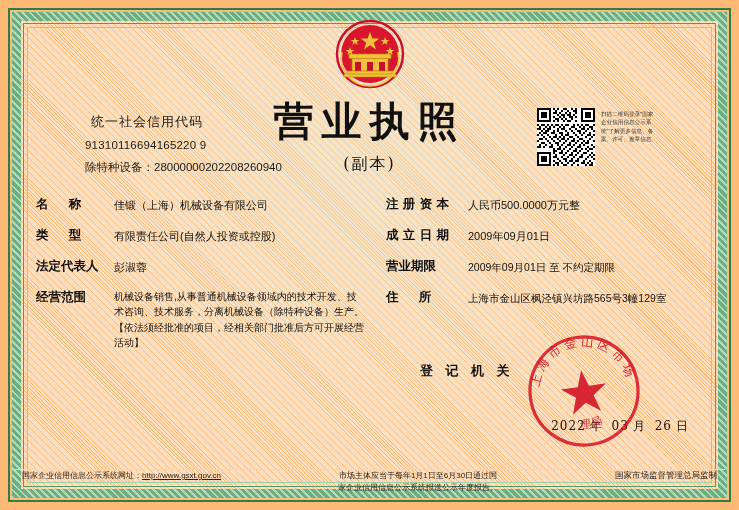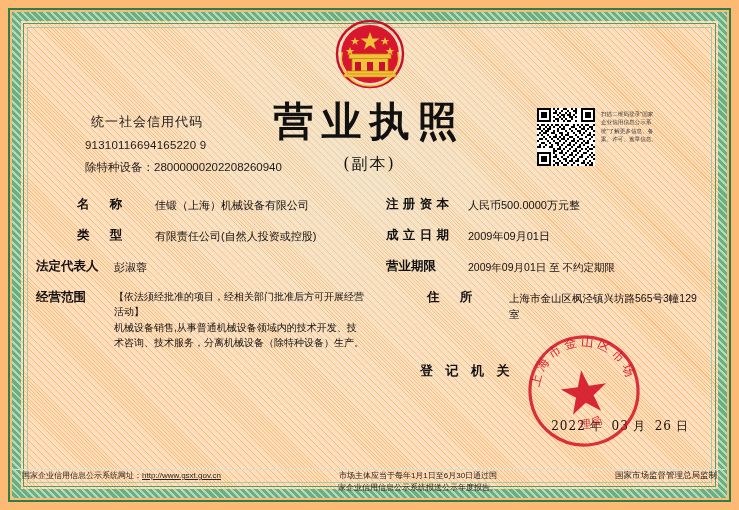--- a/index.html
+++ b/index.html
@@ -199,21 +199,20 @@
   .label {
     font-family: "DejaVu Serif", "Liberation Serif", serif;
     font-size: 12.5px;
     font-weight: bold;
     color: #111;
     white-space: nowrap;
     flex: 0 0 auto;
   }
   .label.spaced {
     letter-spacing: 8px;
-    margin-left: 41px;
   }
   .label.w-left {
     width: 78px;
   }
   .label.w-right {
     width: 82px;
   }
   .value {
     font-size: 11px;
     color: #111;
@@ -622,22 +621,22 @@
       <div class="col-right">
         <div class="label w-right">营业期限</div>
         <div class="value small">2009年09月01日 至 不约定期限</div>
       </div>
     </div>
 
     <div class="field-row">
       <div class="col-left">
         <div class="label w-left">经营范围</div>
         <div>
+          <div class="scope-value">机械设备销售,从事普通机械设备领域内的技术开发、技术咨询、技术服务，分离机械设备（除特种设备）生产。</div>
           <div class="scope-value">【依法须经批准的项目，经相关部门批准后方可开展经营活动】</div>
-          <div class="scope-value">机械设备销售,从事普通机械设备领域内的技术开发、技术咨询、技术服务，分离机械设备（除特种设备）生产。</div>
         </div>
       </div>
       <div class="col-right">
         <div class="label w-right spaced">住    所</div>
         <div class="value addr-value">上海市金山区枫泾镇兴坊路565号3幢129室</div>
       </div>
     </div>
 
   </div>
 

